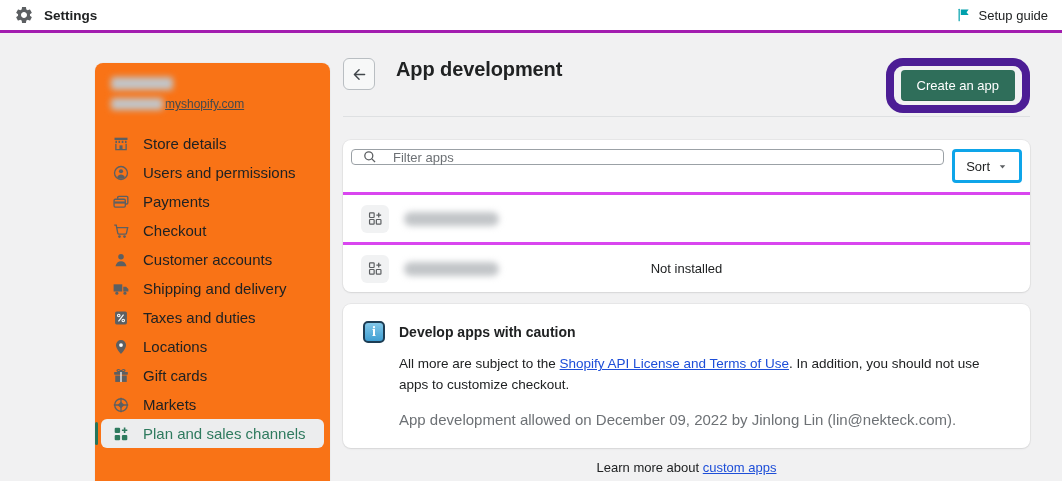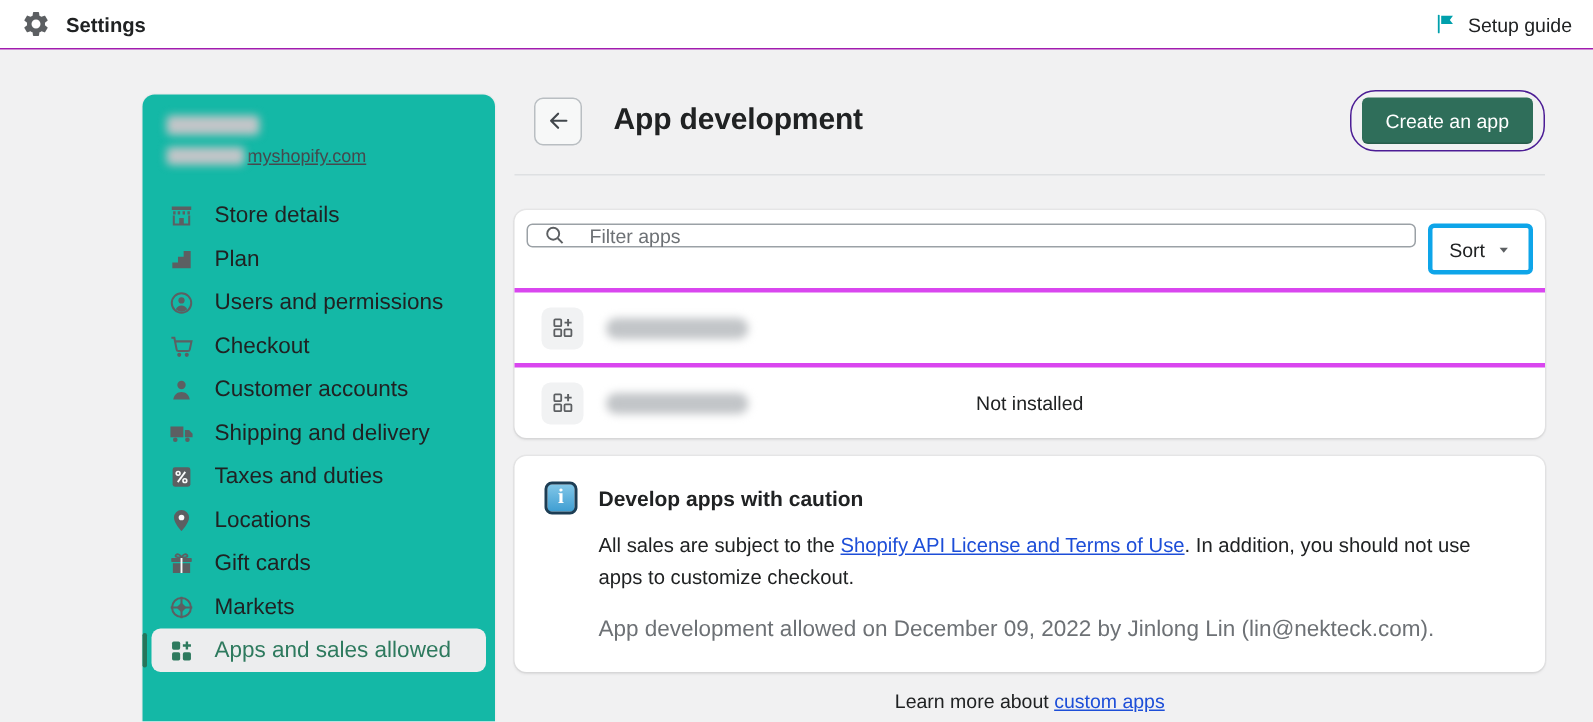--- a/index.html
+++ b/index.html
@@ -1,58 +1,58 @@
 <!DOCTYPE html>
 <html><head>
 <meta charset="utf-8">
 <style>
   * { margin:0; padding:0; box-sizing:border-box; }
   html,body { width:1062px; height:481px; overflow:hidden; background:#f1f1f2;
               font-family:"Liberation Sans", sans-serif; color:#202223; }
 
   
-  .topbar { height:33px; background:#ffffff; border-bottom:1px solid #a21caf;
+  .topbar { height:33px; background:#ffffff; border-bottom:3px solid #a21caf;
             display:flex; align-items:center; padding:0 14px; }
   .topbar .gear { width:20px; height:20px; color:#5c5f62; display:flex; }
   .topbar .title { font-size:13.5px; font-weight:700; margin-left:10px; }
   .topbar .spacer { flex:1; }
   .setup-guide { display:flex; align-items:center; gap:7px; font-size:13px; cursor:pointer; }
   .setup-guide svg { display:block; }
 
   
   .content { height:448px; display:flex; padding:0 32px 0 95px; gap:13px; }
 
   
-  .sidebar { width:235px; margin-top:30px; background:#14b8a6;
+  .sidebar { width:235px; margin-top:30px; background:#f97316;
              border-radius:8px 8px 0 0; height:calc(100% - 30px); box-shadow:0 0 0 1px rgba(0,0,0,0.02); }
   .store { padding:12px 16px 10px; }
   .redact { background:#c2c5c8; filter:blur(3px); border-radius:3px; display:inline-block; }
   .store .r1 { width:62px; height:13px; margin:2px 0 7px; display:block; }
   .store .line2 { display:flex; align-items:center; }
   .store .r2 { width:52px; height:12px; }
   .store .domain { font-size:12px; color:#45494d; text-decoration:underline; margin-left:2px; }
   .nav { margin-top:8px; list-style:none; }
   .nav li { height:29px; display:flex; align-items:center; gap:13px;
             padding-left:17px; font-size:15px; color:#202223; cursor:pointer; position:relative; }
   .nav li .ic { color:#5c5f62; flex:0 0 18px; display:flex; }
   .nav li.selected { margin:0 6px; padding-left:11px; border-radius:6px;
                      background:#ecedee; color:#2e7a5e; font-weight:400; }
   .nav li.selected .ic { color:#2e7a5e; }
   .nav li.selected::before { content:""; position:absolute; left:-6px; top:3px; bottom:3px;
                              width:3px; border-radius:2px; background:#26755a; }
 
   
   .main { flex:1; min-width:0; }
-  .page-head { margin-top:25px; display:flex; align-items:center; height:45px;margin-left:13px; }
+  .page-head { margin-top:25px; display:flex; align-items:flex-start; height:45px; }
   .back-btn { width:32px; height:32px; border:1px solid #b9bec2; border-radius:6px;
               background:#f7f8f8; display:flex; align-items:center; justify-content:center;
               color:#42474c; cursor:pointer; }
   .page-title { font-size:20px; font-weight:700; margin-left:21px; letter-spacing:-0.1px; }
   .page-head .spacer { flex:1; }
-  .annotation { border:1px solid #4c1d95; border-radius:17px; padding:4px 7px; }
+  .annotation { border:8px solid #4c1d95; border-radius:17px; padding:4px 7px; }
   .create-btn { height:31px; padding:0 16px; border:none; border-radius:4px;
                 background:#2f6e5a; color:#ffffff; font-size:13px; font-family:inherit;
                 display:flex; align-items:center; cursor:pointer; box-shadow:inset 0 -1px 0 rgba(0,0,0,.15); }
   .head-divider { margin-top:13px; height:1px; background:#dee0e2; }
 
   .card { background:#ffffff; border-radius:8px;
           box-shadow:0 0 0 1px rgba(63,63,68,0.05), 0 1px 2px rgba(0,0,0,0.08); }
   .card.apps-card { margin-top:23px; }
   .filter-row { padding:9px 8px; display:flex; gap:8px; }
   .search-box { flex:1; height:16px; border:1px solid #9ba1a6; border-radius:4px;
@@ -123,34 +123,36 @@
               <path d="M3.8 6.4h1.8v2.4H3.8zM7.2 6.4H9v2.4H7.2zM10.8 6.4h1.8v2.4h-1.8zM14.4 6.4h1.8v2.4h-1.8z"></path>
               <path fill="none" stroke="currentColor" stroke-width="1.5" d="M4.3 9.6v6.7h11.4V9.6"></path>
               <path d="M8.3 11.5h3.4v4.8H8.3z"></path>
             </svg>
           </span>
         <span>Store details</span>
       </li>
       <li>
         <span class="ic">
             <svg viewBox="0 0 20 20" width="18" height="18" fill="currentColor">
-              <path d="M3.2 16.5v-4.3h4.2V8h4.2V3.7h5.2v12.8z"></path>
-            </svg>
-          </span>
-        <span>Plan</span>
-      </li>
-      <li>
-        <span class="ic">
-            <svg viewBox="0 0 20 20" width="18" height="18" fill="currentColor">
               <circle cx="10" cy="10" r="7.2" fill="none" stroke="currentColor" stroke-width="1.5"></circle>
               <circle cx="10" cy="8.1" r="2.3"></circle>
               <path d="M5.7 14.7a6.1 6.1 0 0 0 8.6 0c-.9-1.8-2.4-2.9-4.3-2.9s-3.4 1.1-4.3 2.9z"></path>
             </svg>
           </span>
         <span>Users and permissions</span>
+      </li>
+      <li>
+        <span class="ic">
+            <svg viewBox="0 0 20 20" width="18" height="18" fill="currentColor">
+              <path fill="none" stroke="currentColor" stroke-width="1.5" d="M6.3 6.3V5.1a1.3 1.3 0 0 1 1.3-1.3h8.7a1.3 1.3 0 0 1 1.3 1.3v5.8a1.3 1.3 0 0 1-1.3 1.3h-1"></path>
+              <rect x="2.3" y="6.9" width="12.5" height="8.8" rx="1.4" fill="none" stroke="currentColor" stroke-width="1.5"></rect>
+              <path d="M2.6 9.4h11.9v2.4H2.6z"></path>
+            </svg>
+          </span>
+        <span>Payments</span>
       </li>
       <li>
         <span class="ic">
             <svg viewBox="0 0 20 20" width="18" height="18" fill="currentColor">
               <path fill="none" stroke="currentColor" stroke-width="1.5" d="M2.5 3.5h2.2l1.7 8.8a1.4 1.4 0 0 0 1.4 1.1h6.9a1.4 1.4 0 0 0 1.4-1.1l1.3-6.1H5.2"></path>
               <circle cx="8.3" cy="16.2" r="1.5"></circle>
               <circle cx="13.9" cy="16.2" r="1.5"></circle>
             </svg>
           </span>
         <span>Checkout</span>
@@ -218,21 +220,21 @@
       </li>
       <li class="selected">
         <span class="ic">
             <svg viewBox="0 0 20 20" width="18" height="18" fill="currentColor">
               <rect x="3" y="3" width="6" height="6" rx="1.2"></rect>
               <rect x="3" y="11" width="6" height="6" rx="1.2"></rect>
               <rect x="11" y="11" width="6" height="6" rx="1.2"></rect>
               <path fill="none" stroke="currentColor" stroke-width="1.8" d="M14 2.9v6M11 5.9h6"></path>
             </svg>
           </span>
-        <span>Apps and sales allowed</span>
+        <span>Plan and sales channels</span>
       </li>
     </ul>
   </div>
 
   <div class="main">
 
     <div class="page-head">
       <button class="back-btn">
         <svg viewBox="0 0 20 20" width="17" height="17">
             <path fill="none" stroke="currentColor" stroke-width="1.7" stroke-linecap="round" stroke-linejoin="round" d="M9.5 4.5 4 10l5.5 5.5M4.3 10H16"></path>
@@ -290,20 +292,20 @@
         <span class="redact app-name"></span>
         <span class="app-status">Not installed</span>
       </div>
     </div>
 
     <div class="card banner-card">
       <div class="banner-head">
         <span class="info-badge">i</span>
         <span class="banner-title">Develop apps with caution</span>
       </div>
-      <p class="banner-body"><span>All sales are subject to the </span><a class="link">Shopify API License and Terms of Use</a><span>. In addition, you should not use apps to customize checkout.</span></p>
+      <p class="banner-body"><span>All more are subject to the </span><a class="link">Shopify API License and Terms of Use</a><span>. In addition, you should not use apps to customize checkout.</span></p>
       <p class="banner-note">App development allowed on December 09, 2022 by Jinlong Lin (lin@nekteck.com).</p>
     </div>
 
     <div class="footer"><span>Learn more about </span><a class="link">custom apps</a></div>
 
   </div>
 </div>
 
 </body></html>

